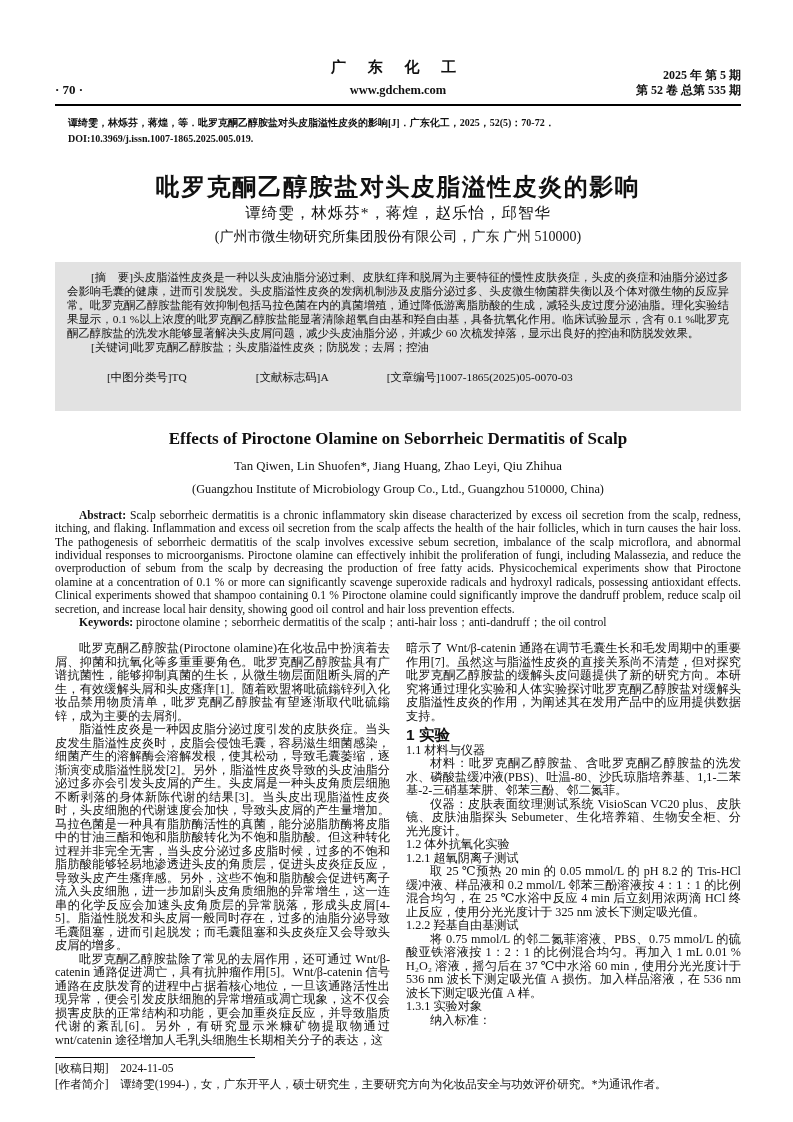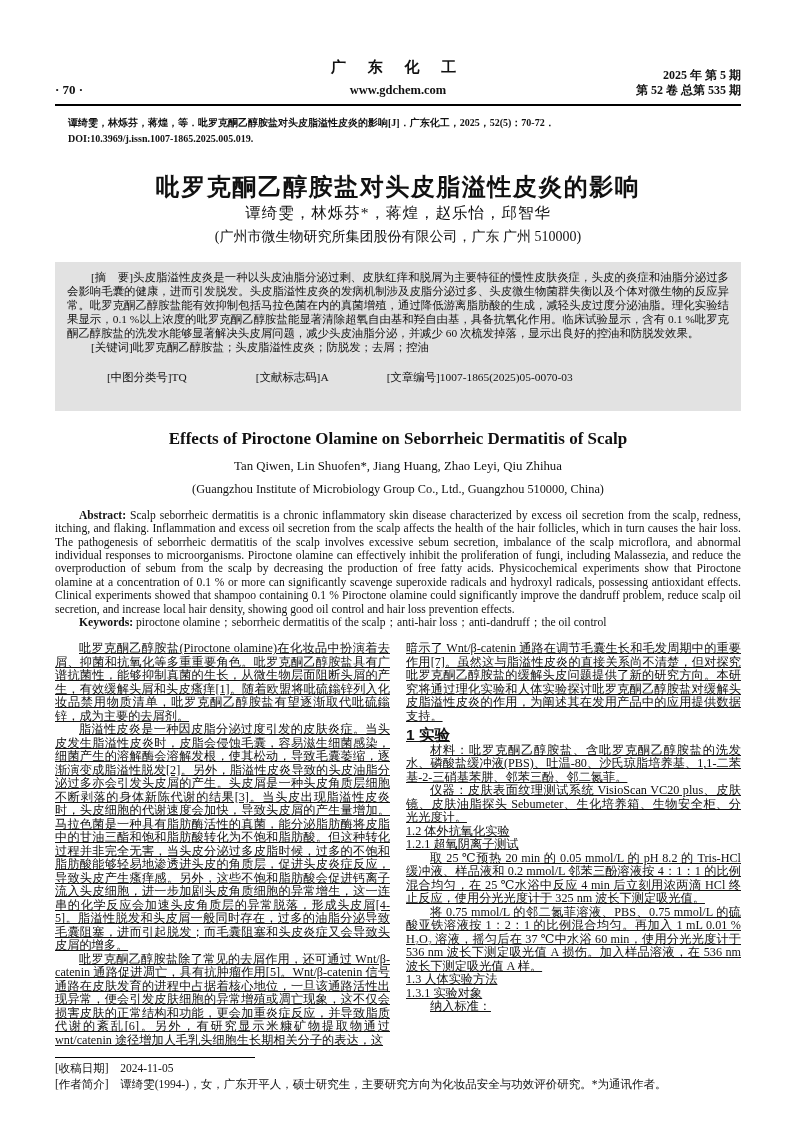--- a/index.html
+++ b/index.html
@@ -37,21 +37,21 @@
   .meta-line .m2{display:inline-block;width:128px;}
   
   .title-en{margin:18px 0 0 0;text-align:center;font-size:17px;font-weight:bold;}
   .authors-en{margin-top:10px;text-align:center;font-size:12.8px;}
   .affil-en{margin-top:8px;text-align:center;font-size:12.3px;}
   .abstract-en{margin:12px 0 0 0;font-size:11.6px;line-height:13.4px;text-align:justify;text-indent:24px;}
   .keywords-en{margin:0;font-size:11.6px;line-height:13.4px;text-indent:24px;}
   .blabel{font-weight:bold;}
   
   .columns{display:flex;gap:16px;margin-top:13px;}
-  .col{width:335px;font-size:12.2px;line-height:13.5px;text-align:justify;text-decoration:underline;}
+  .col{width:335px;font-size:12.2px;line-height:13.5px;text-align:justify;}
   .col p{margin:0;}
   .col p.ind{text-indent:24px;}
   .col p.cont{text-indent:0;}
   .sec{margin:5px 0 2px 0;font-size:15.5px;font-weight:bold;font-family:"Liberation Sans","DejaVu Sans",sans-serif;}
   .sub{margin:0;}
   
   .foot{margin-top:10px;font-size:11.5px;line-height:15.5px;}
   .foot-rule{width:200px;border-top:1.5px solid #000;margin-bottom:3px;}
 </style>
 </head>
@@ -100,27 +100,28 @@
 
   <main class="columns">
     <div class="col">
       <p class="ind">吡罗克酮乙醇胺盐(Piroctone olamine)在化妆品中扮演着去屑、抑菌和抗氧化等多重重要角色。吡罗克酮乙醇胺盐具有广谱抗菌性，能够抑制真菌的生长，从微生物层面阻断头屑的产生，有效缓解头屑和头皮瘙痒[1]。随着欧盟将吡硫鎓锌列入化妆品禁用物质清单，吡罗克酮乙醇胺盐有望逐渐取代吡硫鎓锌，成为主要的去屑剂。</p>
       <p class="ind">脂溢性皮炎是一种因皮脂分泌过度引发的皮肤炎症。当头皮发生脂溢性皮炎时，皮脂会侵蚀毛囊，容易滋生细菌感染，细菌产生的溶解酶会溶解发根，使其松动，导致毛囊萎缩，逐渐演变成脂溢性脱发[2]。另外，脂溢性皮炎导致的头皮油脂分泌过多亦会引发头皮屑的产生。头皮屑是一种头皮角质层细胞不断剥落的身体新陈代谢的结果[3]。当头皮出现脂溢性皮炎时，头皮细胞的代谢速度会加快，导致头皮屑的产生量增加。马拉色菌是一种具有脂肪酶活性的真菌，能分泌脂肪酶将皮脂中的甘油三酯和饱和脂肪酸转化为不饱和脂肪酸。但这种转化过程并非完全无害，当头皮分泌过多皮脂时候，过多的不饱和脂肪酸能够轻易地渗透进头皮的角质层，促进头皮炎症反应，导致头皮产生瘙痒感。另外，这些不饱和脂肪酸会促进钙离子流入头皮细胞，进一步加剧头皮角质细胞的异常增生，这一连串的化学反应会加速头皮角质层的异常脱落，形成头皮屑[4-5]。脂溢性脱发和头皮屑一般同时存在，过多的油脂分泌导致毛囊阻塞，进而引起脱发；而毛囊阻塞和头皮炎症又会导致头皮屑的增多。</p>
       <p class="ind">吡罗克酮乙醇胺盐除了常见的去屑作用，还可通过 Wnt/β-catenin 通路促进凋亡，具有抗肿瘤作用[5]。Wnt/β-catenin 信号通路在皮肤发育的进程中占据着核心地位，一旦该通路活性出现异常，便会引发皮肤细胞的异常增殖或凋亡现象，这不仅会损害皮肤的正常结构和功能，更会加重炎症反应，并导致脂质代谢的紊乱[6]。另外，有研究显示米糠矿物提取物通过 wnt/catenin 途径增加人毛乳头细胞生长期相关分子的表达，这</p>
     </div>
     <div class="col">
       <p class="cont">暗示了 Wnt/β-catenin 通路在调节毛囊生长和毛发周期中的重要作用[7]。虽然这与脂溢性皮炎的直接关系尚不清楚，但对探究吡罗克酮乙醇胺盐的缓解头皮问题提供了新的研究方向。本研究将通过理化实验和人体实验探讨吡罗克酮乙醇胺盐对缓解头皮脂溢性皮炎的作用，为阐述其在发用产品中的应用提供数据支持。</p>
       <h3 class="sec">1 实验</h3>
+      <div class="sub">1.1 材料与仪器</div>
       <p class="ind">材料：吡罗克酮乙醇胺盐、含吡罗克酮乙醇胺盐的洗发水、磷酸盐缓冲液(PBS)、吐温-80、沙氏琼脂培养基、1,1-二苯基-2-三硝基苯肼、邻苯三酚、邻二氮菲。</p>
       <p class="ind">仪器：皮肤表面纹理测试系统 VisioScan VC20 plus、皮肤镜、皮肤油脂探头 Sebumeter、生化培养箱、生物安全柜、分光光度计。</p>
       <div class="sub">1.2 体外抗氧化实验</div>
       <div class="sub">1.2.1 超氧阴离子测试</div>
       <p class="ind">取 25 ℃预热 20 min 的 0.05 mmol/L 的 pH 8.2 的 Tris-HCl 缓冲液、样品液和 0.2 mmol/L 邻苯三酚溶液按 4：1：1 的比例混合均匀，在 25 ℃水浴中反应 4 min 后立刻用浓两滴 HCl 终止反应，使用分光光度计于 325 nm 波长下测定吸光值。</p>
+      <div class="sub">1.2.2 羟基自由基测试</div>
       <p class="ind">将 0.75 mmol/L 的邻二氮菲溶液、PBS、0.75 mmol/L 的硫酸亚铁溶液按 1：2：1 的比例混合均匀。再加入 1 mL 0.01 % H₂O₂ 溶液，摇匀后在 37 ℃中水浴 60 min，使用分光光度计于 536 nm 波长下测定吸光值 A 损伤。加入样品溶液，在 536 nm 波长下测定吸光值 A 样。</p>
-      <div class="sub">1.3 人体实验方法</div>
       <div class="sub">1.3.1 实验对象</div>
       <p class="ind">纳入标准：</p>
     </div>
   </main>
 
   <footer class="foot">
     <div class="foot-rule"></div>
     <div>[收稿日期]　2024-11-05</div>
     <div>[作者简介]　谭绮雯(1994-)，女，广东开平人，硕士研究生，主要研究方向为化妆品安全与功效评价研究。*为通讯作者。</div>
   </footer>

